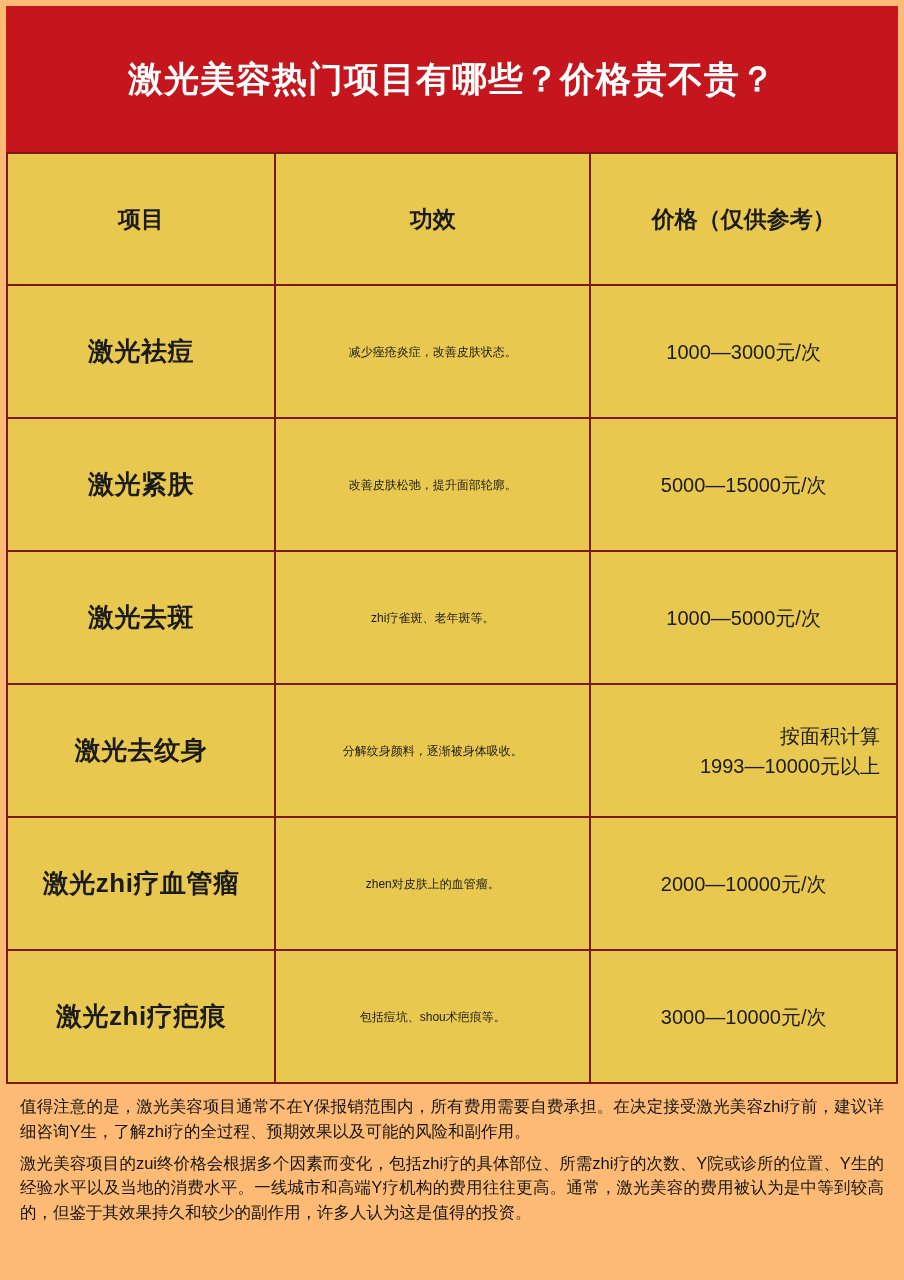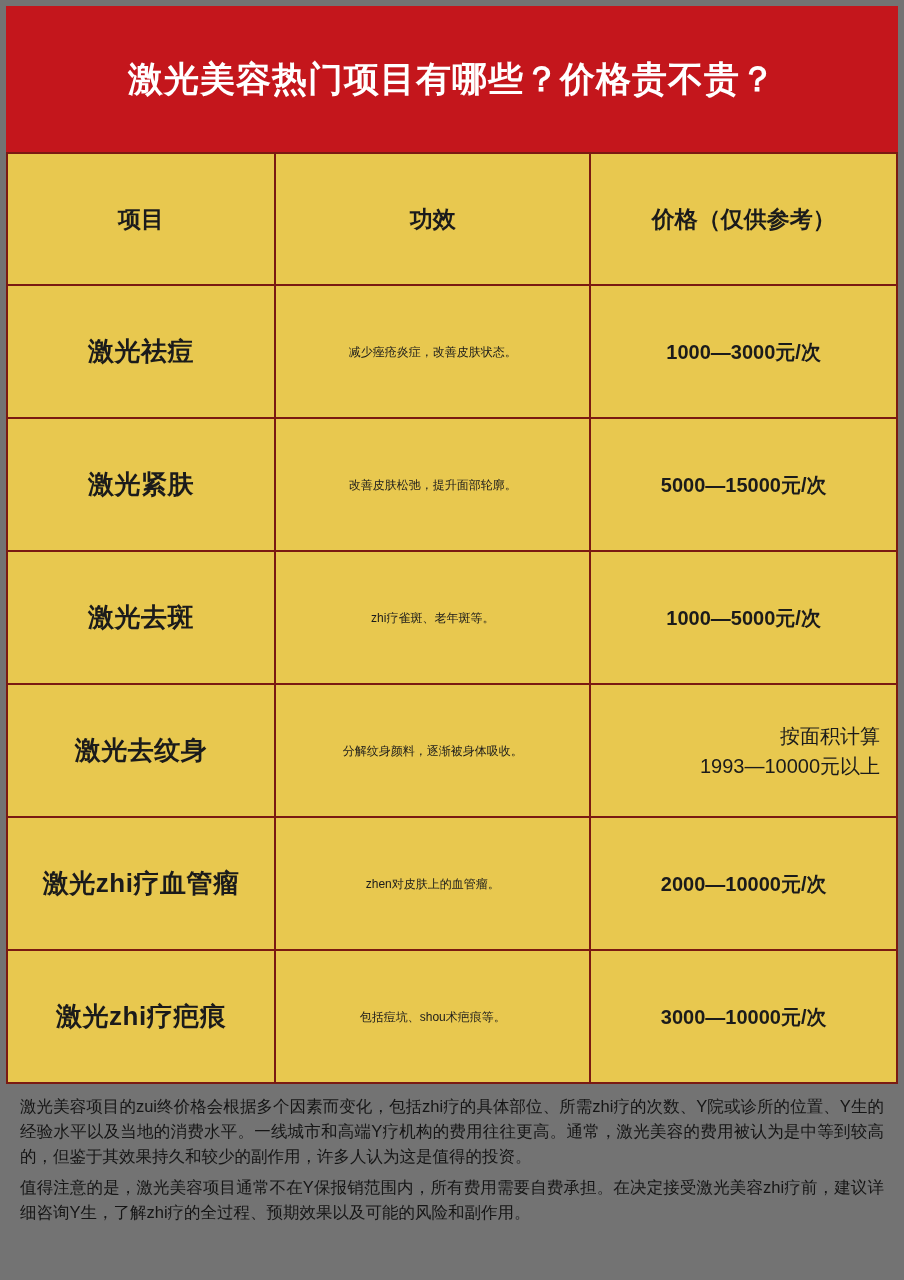--- a/index.html
+++ b/index.html
@@ -10,21 +10,21 @@
     width: 904px;
     height: 1280px;
     background: #e8c34a;
     font-family: "Liberation Sans", sans-serif;
     -webkit-font-smoothing: antialiased;
   }
   #page {
     position: relative;
     width: 904px;
     height: 1280px;
-    background: #737373;
+    background: #fdba74;
     box-sizing: border-box;
     padding: 6px 6px 14px 6px;
     display: flex;
     flex-direction: column;
   }
   
   .banner {
     background: #c4161c;
     height: 146px;
     display: flex;
@@ -76,21 +76,21 @@
     letter-spacing: 0.5px;
   }
   .cell-eff {
     font-size: 12px;
     line-height: 1.5;
     font-weight: normal;
   }
   .cell-price {
     font-size: 20px;
     line-height: 1.5;
-    font-weight: bold;
+    font-weight: normal;
   }
   .cell-price.bold-line {
     font-weight: normal;
     text-align: right;
   }
 
   
   .footer {
     padding: 10px 14px 6px 14px;
     font-size: 16.5px;
@@ -166,17 +166,17 @@
         <td class="cell-eff">包括痘坑、shou术疤痕等。</td>
         <td class="cell-price">
           <div>3000—10000元/次</div>
           <div></div>
         </td>
       </tr>
     </tbody>
   </table>
 
   <div class="footer">
+    <p>值得注意的是，激光美容项目通常不在Y保报销范围内，所有费用需要自费承担。在决定接受激光美容zhi疗前，建议详细咨询Y生，了解zhi疗的全过程、预期效果以及可能的风险和副作用。</p>
     <p>激光美容项目的zui终价格会根据多个因素而变化，包括zhi疗的具体部位、所需zhi疗的次数、Y院或诊所的位置、Y生的经验水平以及当地的消费水平。一线城市和高端Y疗机构的费用往往更高。通常，激光美容的费用被认为是中等到较高的，但鉴于其效果持久和较少的副作用，许多人认为这是值得的投资。</p>
-    <p>值得注意的是，激光美容项目通常不在Y保报销范围内，所有费用需要自费承担。在决定接受激光美容zhi疗前，建议详细咨询Y生，了解zhi疗的全过程、预期效果以及可能的风险和副作用。</p>
   </div>
 
 </div>
 
 </body></html>

